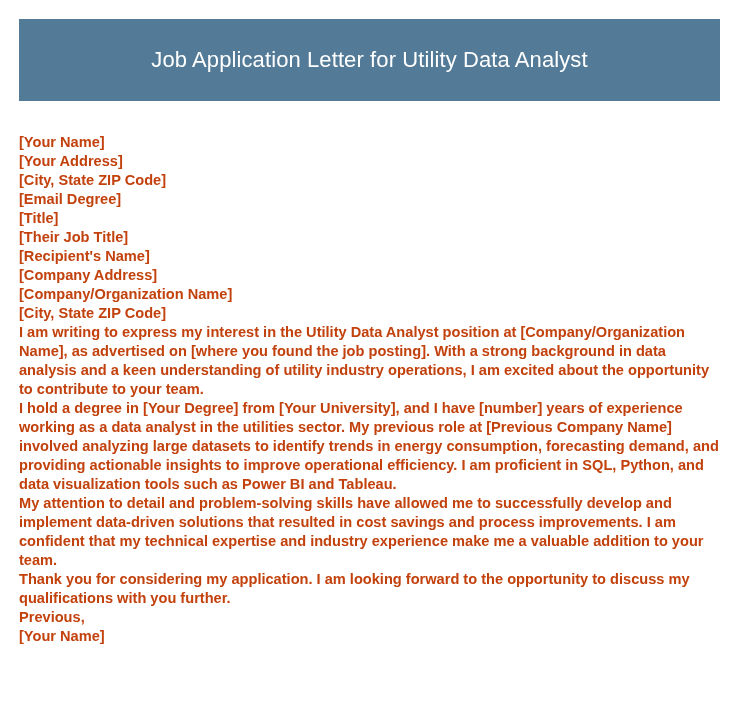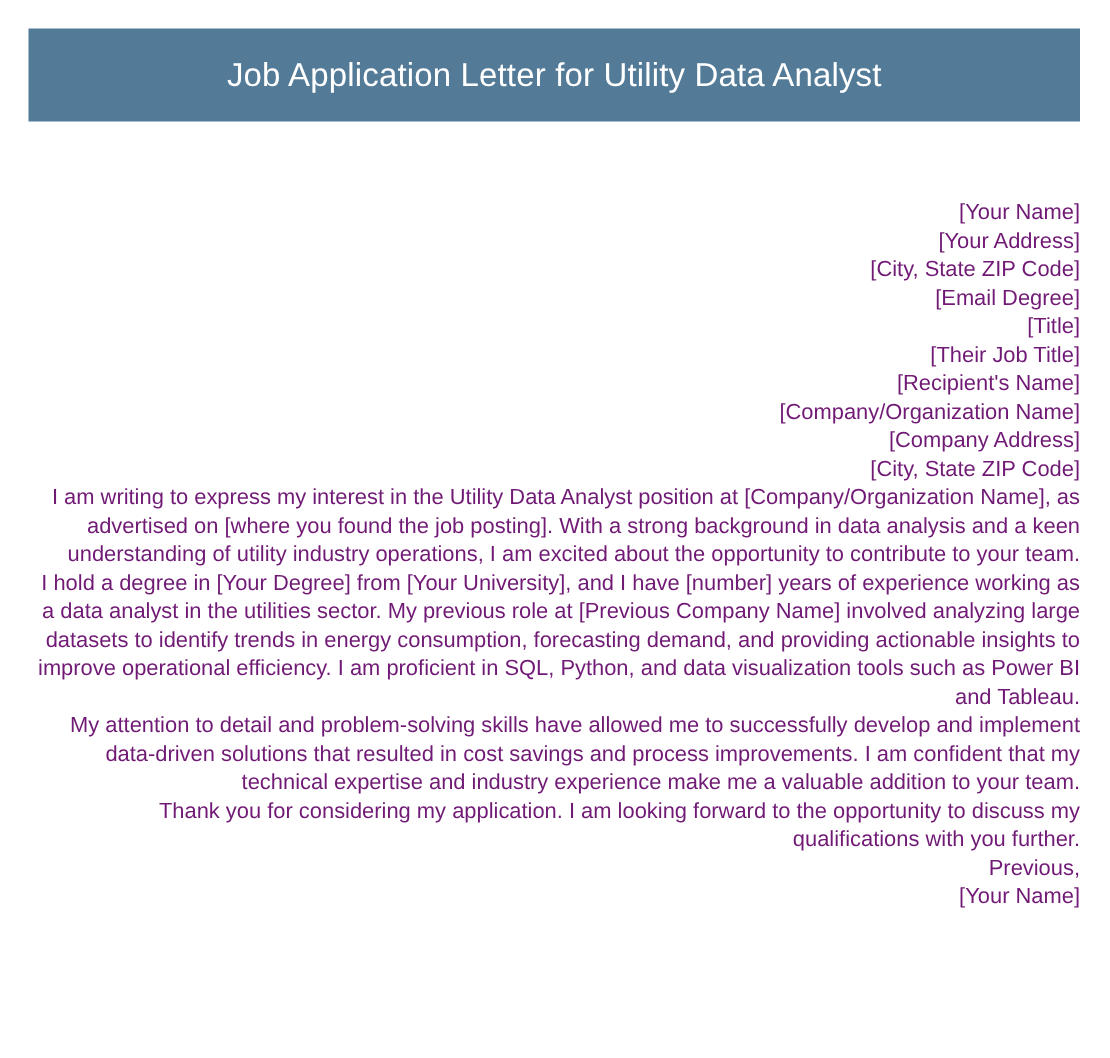--- a/index.html
+++ b/index.html
@@ -21,21 +21,21 @@
     height: 705px;
     background: #ffffff;
   }
 
   
   .header-banner {
     position: absolute;
     left: 19px;
     top: 19px;
     width: 701px;
-    height: 62px;
+    height: 82px;
     background: #537b97;
     display: flex;
     align-items: center;
     justify-content: center;
     box-sizing: border-box;
   }
 
   .header-title {
     color: #ffffff;
     font-family: "Liberation Sans", sans-serif;
@@ -49,22 +49,23 @@
 
   
   .letter-body {
     position: absolute;
     left: 19px;
     top: 133px;
     width: 701px;
     font-family: "Liberation Sans", sans-serif;
     font-size: 14.6px;
     line-height: 19px;
-    color: #701a75;
-    text-align: right;
+    color: #c2410c;
+    text-align: left;
+    font-weight: bold;
   }
 
   .letter-line {
     margin: 0;
     padding: 0;
     white-space: pre-wrap;
   }
 
   .letter-paragraph {
     margin: 0;
@@ -86,22 +87,22 @@
       <div class="letter-line">[Your Name]</div>
       <div class="letter-line">[Your Address]</div>
       <div class="letter-line">[City, State ZIP Code]</div>
       <div class="letter-line">[Email Degree]</div>
       <div class="letter-line">[Title]</div>
     </div>
 
     <div>
       <div class="letter-line">[Their Job Title]</div>
       <div class="letter-line">[Recipient's Name]</div>
+      <div class="letter-line">[Company Address]</div>
       <div class="letter-line">[Company/Organization Name]</div>
-      <div class="letter-line">[Company Address]</div>
       <div class="letter-line">[City, State ZIP Code]</div>
     </div>
 
 
     <p class="letter-paragraph">I am writing to express my interest in the Utility Data Analyst position at [Company/Organization Name], as advertised on [where you found the job posting]. With a strong background in data analysis and a keen understanding of utility industry operations, I am excited about the opportunity to contribute to your team.</p>
     <p class="letter-paragraph">I hold a degree in [Your Degree] from [Your University], and I have [number] years of experience working as a data analyst in the utilities sector. My previous role at [Previous Company Name] involved analyzing large datasets to identify trends in energy consumption, forecasting demand, and providing actionable insights to improve operational efficiency. I am proficient in SQL, Python, and data visualization tools such as Power BI and Tableau.</p>
     <p class="letter-paragraph">My attention to detail and problem-solving skills have allowed me to successfully develop and implement data-driven solutions that resulted in cost savings and process improvements. I am confident that my technical expertise and industry experience make me a valuable addition to your team.</p>
     <p class="letter-paragraph">Thank you for considering my application. I am looking forward to the opportunity to discuss my qualifications with you further.</p>
 
     <div class="letter-line">Previous,</div>

